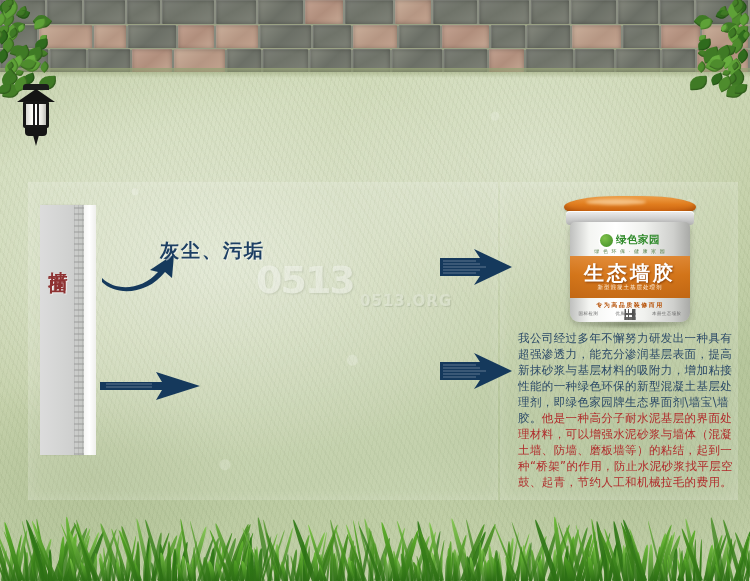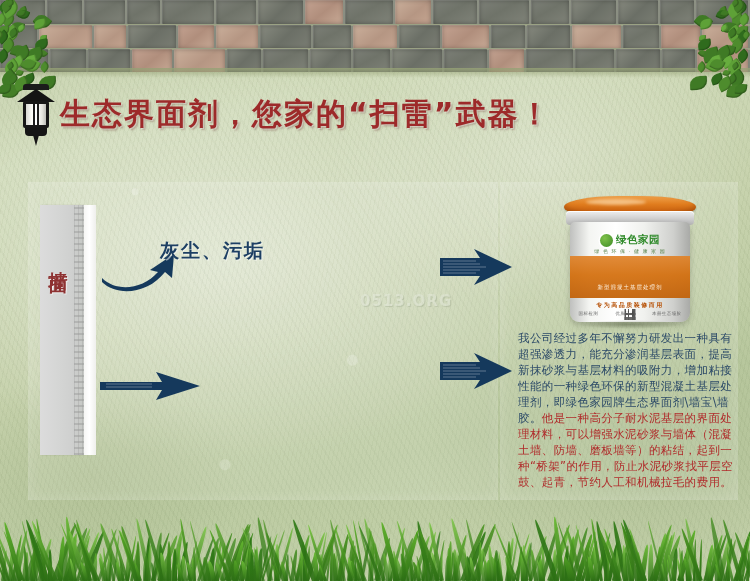--- a/index.html
+++ b/index.html
@@ -402,21 +402,20 @@
     </div>
 
   <div class="lantern">
     <div class="lan-top"></div>
     <div class="lan-cap"></div>
     <div class="lan-body"></div>
     <div class="lan-bot"></div>
     <div class="lan-tip"></div>
   </div>
 
-  <div class="title">生态界面剂，您家的“扫雷”武器！</div>
 
   <div class="panel" id="panel-left"></div>
   <div class="panel" id="panel-right"></div>
 
   <div class="wallsection">
     <div class="wall-slab"></div>
     <div class="wall-grit"></div>
     <div class="putty-layer"></div>
   </div>
   <div class="wall-label">墙面</div>
@@ -448,35 +447,37 @@
         <line x1="3" y1="16" x2="40" y2="16"></line>
       <line x1="3" y1="19" x2="46" y2="19"></line>
         <line x1="3" y1="22" x2="40" y2="22"></line>
       <line x1="3" y1="25" x2="36" y2="25"></line>
     </g>
   </svg>
 
   <div class="head-dust">灰尘、污垢</div>
 
   <div class="watermark">
+    <div class="wm-big">0513</div>
     <div class="wm-url">0513.ORG</div>
   </div>
 
   <div class="bucket">
     <div class="bk-lid">
         <div class="bk-lid-hl"></div>
       </div>
     <div class="bk-rim"></div>
     <div class="bk-body">
       <div class="bk-band"></div>
       <div class="bk-logo">
         <span class="bk-logo-mark"></span>
         <span class="bk-logo-txt">绿色家园</span>
       </div>
       <div class="bk-logo-sub">绿 色 环 保 · 健 康 家 园</div>
+      <div class="bk-name">生态墙胶</div>
       <div class="bk-sub1">新型混凝土基层处理剂</div>
       <div class="bk-sub2">专为高品质装修而用</div>
       <div class="bk-footrow">
         <span>国标检测</span>
         <span>优质瓦板</span>
         <span>本册生态墙胶</span>
       </div>
       <div class="bk-qr"></div>
     </div>
     <div class="bk-shadow"></div>

